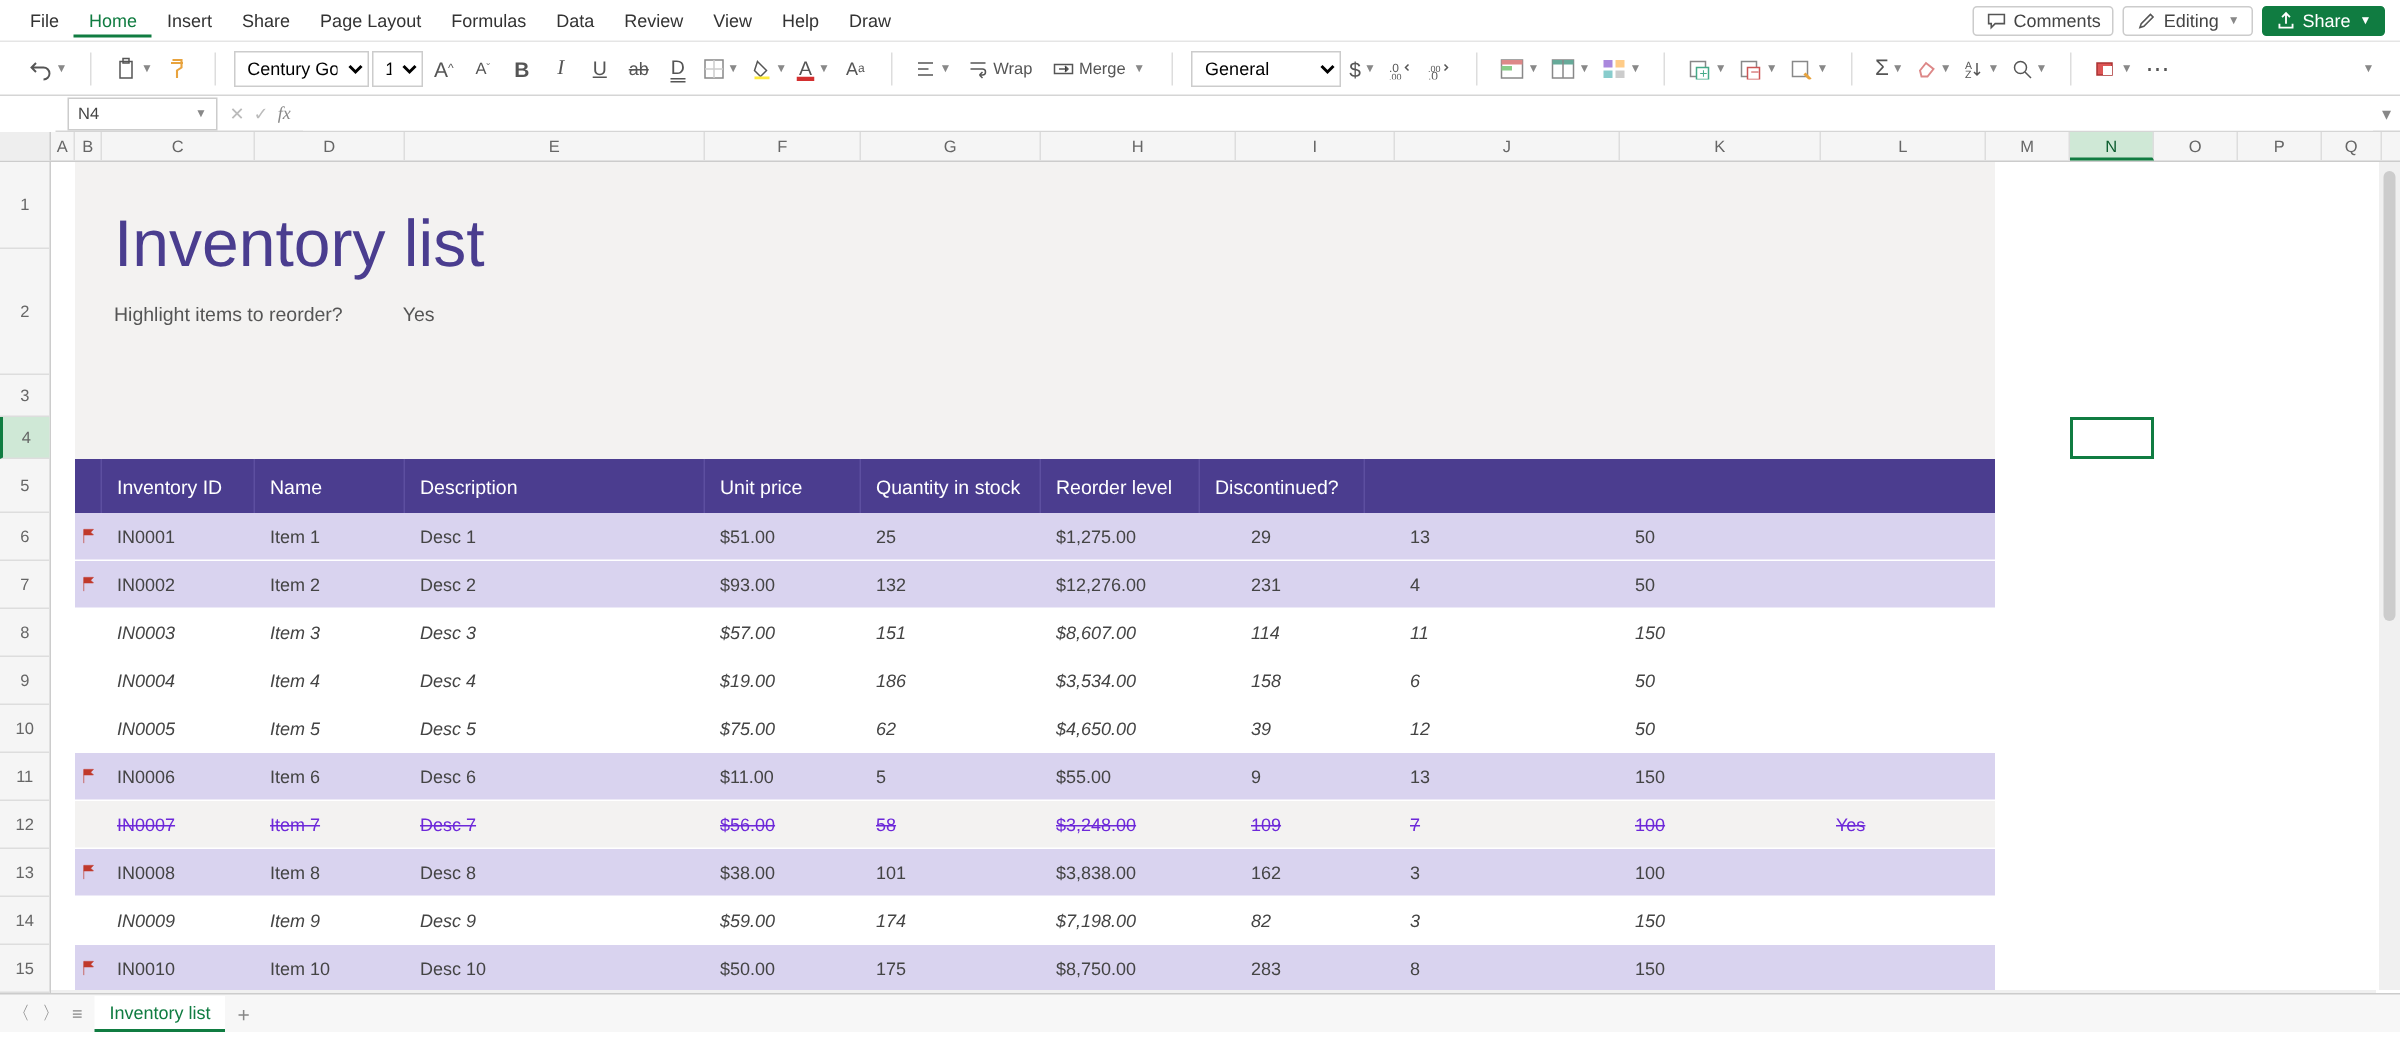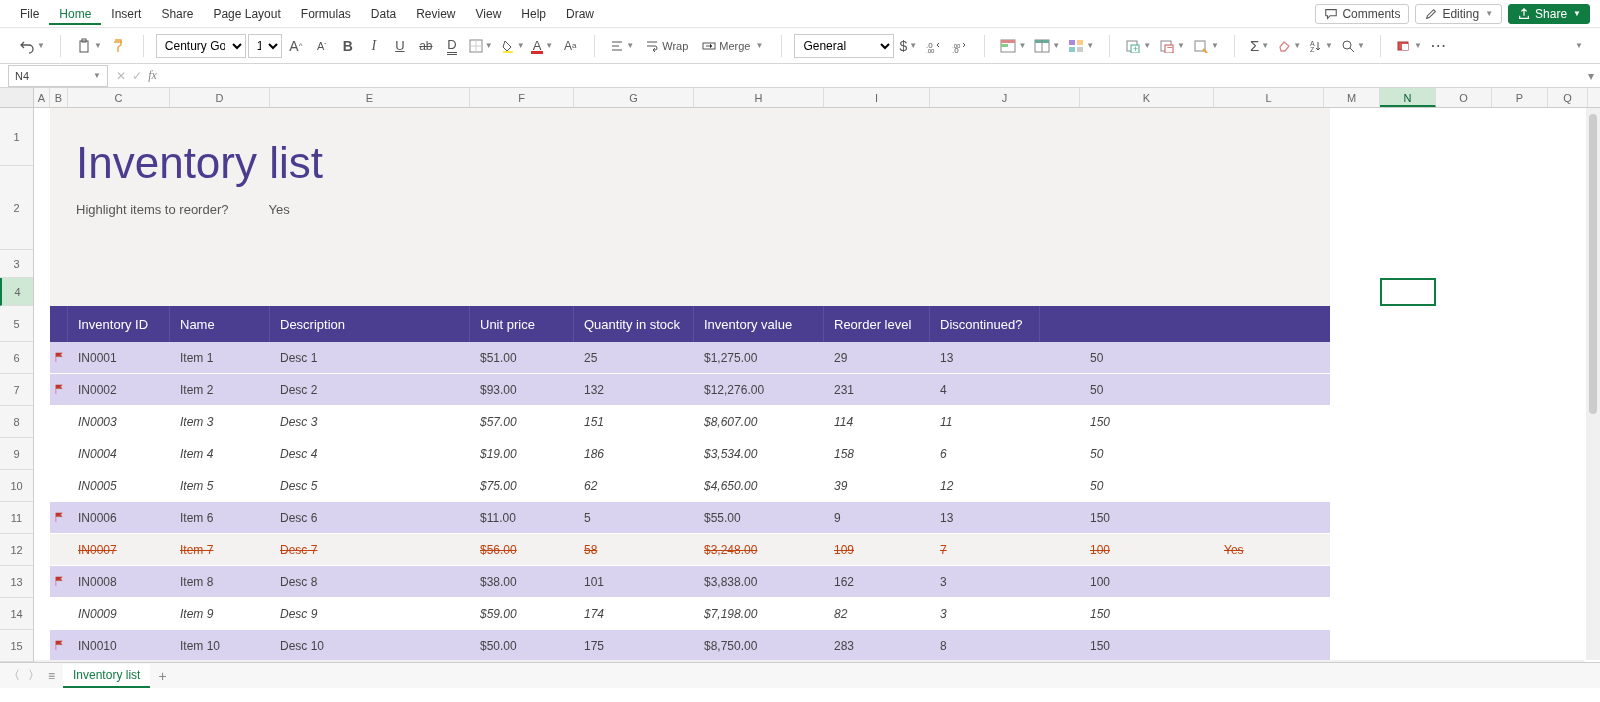--- a/index.html
+++ b/index.html
@@ -20,21 +20,21 @@
 .rb-btn { display: flex; align-items: center; justify-content: center; min-width: 24px; height: 24px; padding: 0 3px; cursor: pointer; border-radius: 3px; color: #555; }
 .rb-select { height: 24px; border: 1px solid #ccc; font-size: 12px; padding: 0 4px; background: #fff; }
 .font-name { width: 90px; }
 .font-size { width: 34px; }
 .num-fmt { width: 100px; }
 .caret { font-size: 8px; margin-left: 2px; color: #888; }
 .wrap-btn { display: flex; align-items: center; gap: 3px; font-size: 11px; padding: 0 6px; }
 .ribbon-expand { margin-left: auto; }
 
 
-.fx-row { display: flex; align-items: center; height: 24px; border-bottom: 1px solid #d5d5d5; }
+.fx-row { display: flex; align-items: center; height: 24px; border-bottom: 1px solid #d5d5d5; margin-left: 37px; }
 .name-box { width: 100px; height: 22px; border: 1px solid #ccc; margin-left: 8px; padding: 0 6px; display: flex; align-items: center; justify-content: space-between; font-size: 11px; }
 .fx-icons { display: flex; align-items: center; gap: 6px; padding: 0 8px; color: #888; }
 .formula-input { flex: 1; height: 22px; border: none; outline: none; padding: 0 4px; font-size: 12px; }
 .fx-expand { width: 18px; text-align: center; color: #888; cursor: pointer; }
 
 
 .grid-area { position: relative; height: 586px; overflow: hidden; background: #fff; }
 .col-headers { display: flex; height: 20px; background: #f5f5f5; border-bottom: 1px solid #ccc; }
 .corner { width: 34px; border-right: 1px solid #ccc; background: #eee; }
 .ch { border-right: 1px solid #ddd; text-align: center; font-size: 11px; color: #666; line-height: 20px; }
@@ -62,21 +62,21 @@
 .c-qty { width: 120px; padding-left: 10px; }
 .c-val { width: 130px; padding-left: 10px; }
 .c-rlvl { width: 106px; padding-left: 10px; }
 .c-rtime { width: 150px; padding-left: 10px; }
 .c-rqty { width: 134px; padding-left: 10px; }
 .c-disc { width: 110px; padding-left: 10px; }
 .thead-row > div { border-right: 1px solid #5d4fa0; height: 100%; display: flex; align-items: center; }
 .trow { display: flex; height: 32px; align-items: center; font-family: "Century Gothic", sans-serif; font-size: 12px; color: #444; border-bottom: 1px solid #fff; }
 .trow.hl { background: #d9d3ef; }
 .trow.plain { background: #fff; font-style: italic; }
-.trow.discont { background: #f3f2f1; color: #c2410c; text-decoration: line-through; }
+.trow.discont { background: #f3f2f1; color: #6d28d9; text-decoration: line-through; }
 .trow .flagcol { display: flex; align-items: center; justify-content: center; }
 .flag-svg { width: 11px; height: 11px; }
 
 
 .tabbar { position: absolute; bottom: 14px; left: 0; right: 0; height: 26px; display: flex; align-items: center; border-top: 1px solid #ccc; background: #f7f7f7; padding: 0 8px; gap: 8px; font-size: 12px; }
 .tab-nav { color: #888; cursor: pointer; }
 .sheet-tab { padding: 4px 10px; border-bottom: 2px solid #107c41; background: #fff; color: #107c41; font-size: 12px; cursor: pointer; }
 .add-tab { color: #888; cursor: pointer; font-size: 14px; }
 
 
@@ -398,21 +398,20 @@
         </div>
         <div class="sel-cell" style="left: 1346px; top: 170px; width: 56px; height: 28px;"></div>
         <div class="inv-table" style="top: 198px;">
           <div class="thead-row">
             <div class="flagcol"></div>
             <div class="c-id">Inventory ID</div>
             <div class="c-name">Name</div>
             <div class="c-desc">Description</div>
             <div class="c-price">Unit price</div>
             <div class="c-qty">Quantity in stock</div>
-            <div class="c-val">Inventory value</div>
             <div class="c-rlvl">Reorder level</div>
             <div class="c-disc">Discontinued?</div>
           </div>
           <div class="trow hl">
             <div class="flagcol">
               <svg class="flag-svg" viewBox="0 0 12 12">
                 <path d="M2 1v10M2 1h7l-2 2 2 2H2" fill="#c0392b" stroke="#c0392b" stroke-width="0.5"></path>
               </svg>
             </div>
             <div class="c-id">IN0001</div>

